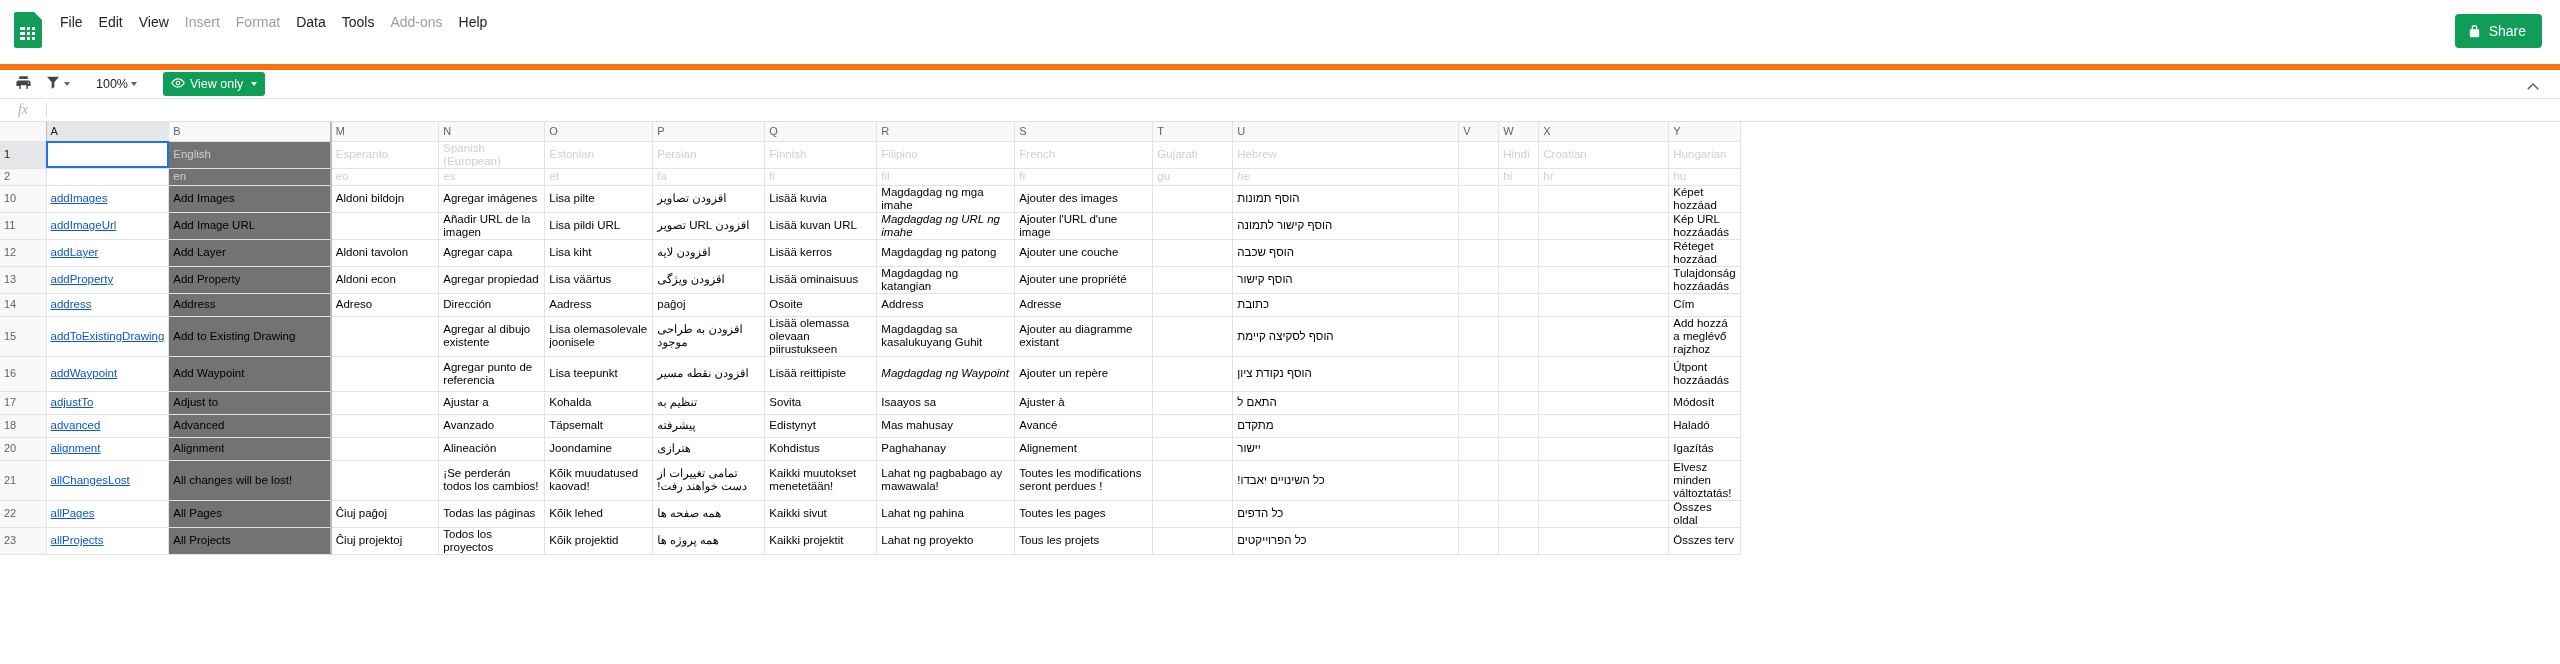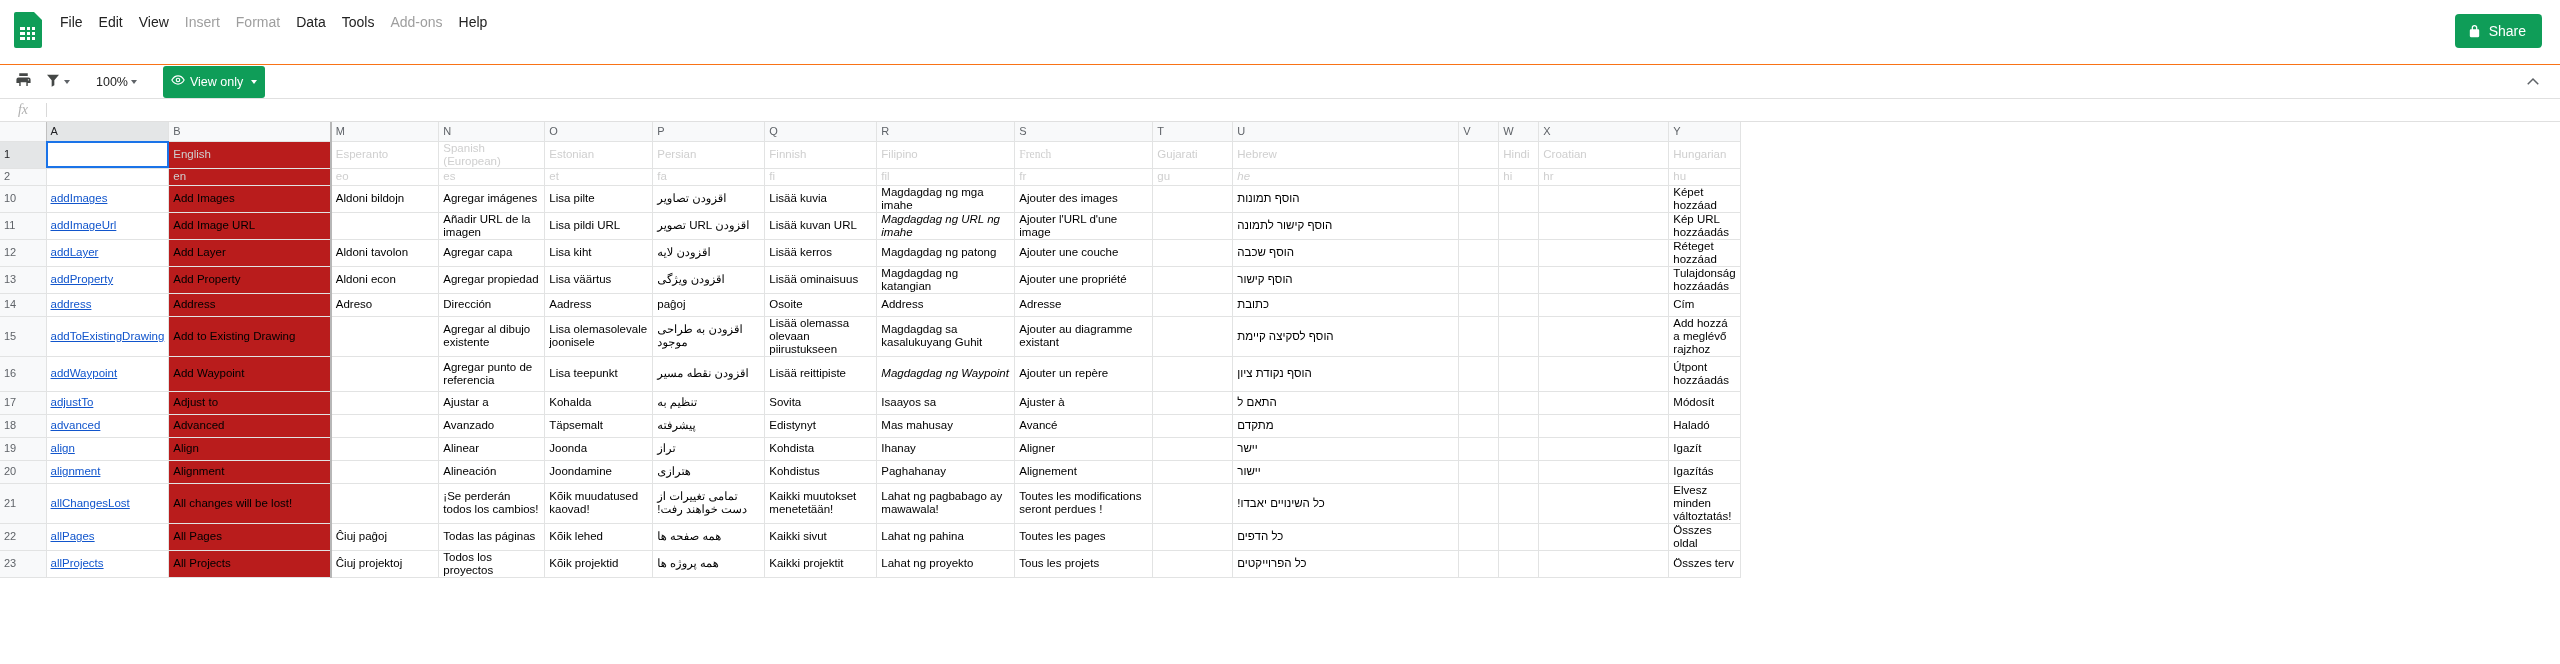--- a/index.html
+++ b/index.html
@@ -93,21 +93,21 @@
     padding: 0 16px 0 12px;
     font-size: 14px;
     gap: 7px;
     cursor: pointer;
   }
   .share-btn svg { display:block; }
 
   
   .toolbar {
     height: 34px;
-    border-top: 1px solid #f97316;
+    border-top: 6px solid #f97316;
     display: flex;
     align-items: center;
     padding-left: 10px;
     background: #ffffff;
     position: relative;
   }
   .tb-btn {
     height: 26px; min-width: 26px;
     display: flex; align-items: center; justify-content: center;
     border-radius: 3px;
@@ -124,21 +124,21 @@
   }
   .tb-zoom {
     font-size: 12.5px; color: #222;
     padding: 0 6px;
     display: flex; align-items: center;
     height: 24px;
     margin: 0 6px 0 12px;
     cursor: pointer;
   }
   .viewonly-btn {
-    height: 32px;
+    height: 24px;
     background: #0f9d58;
     color: #ffffff;
     border-radius: 3px;
     display: flex; align-items: center;
     padding: 0 8px;
     font-size: 12.5px;
     gap: 5px;
     margin-left: 14px;
     cursor: pointer;
   }
@@ -237,21 +237,21 @@
     color: #5f6368;
     text-align: center;
     font-size: 11px;
     border-right: 1px solid #c0c0c0;
     vertical-align: middle;
   }
   td.rowhead.sel { background: #e4e6e7; color: #202124; }
   td.hidden-split { border-left: 2px solid #b7b7b7; }
 
   td.key { color: #1155cc; text-decoration: underline; }
-  td.yellow { background: #b91c1c; }
+  td.yellow { background: #737373; }
   td.selcell {
     outline: 2px solid #1a73e8;
     outline-offset: -2px;
     background: #ffffff;
   }
   td.rtl { direction: rtl; text-align: right; }
   td.ital { font-style: italic; }
 </style>
 </head>
 <body>
@@ -369,21 +369,21 @@
         <tr style="height: 27px;">
           <td class="rowhead sel">1</td>
           <td class="selcell" style="color: rgb(207, 207, 207);"></td>
           <td class="yellow" style="color: rgb(207, 207, 207);">English</td>
           <td class="hidden-split" style="color: rgb(207, 207, 207);">Esperanto</td>
           <td style="color: rgb(207, 207, 207);">Spanish (European)</td>
           <td style="color: rgb(207, 207, 207);">Estonian</td>
           <td class="rtl" style="color: rgb(207, 207, 207);">Persian</td>
           <td style="color: rgb(207, 207, 207);">Finnish</td>
           <td style="color: rgb(207, 207, 207);">Filipino</td>
-          <td style="color: rgb(207, 207, 207); font-family: Liberation Serif, serif;">French</td>
+          <td style="color: rgb(207, 207, 207);">French</td>
           <td style="color: rgb(207, 207, 207);">Gujarati</td>
           <td class="rtl" style="color: rgb(207, 207, 207);">Hebrew</td>
           <td style="color: rgb(207, 207, 207);"></td>
           <td style="color: rgb(207, 207, 207);">Hindi</td>
           <td style="color: rgb(207, 207, 207);">Croatian</td>
           <td style="color: rgb(207, 207, 207); margin-top: 24px;">Hungarian</td>
         </tr>
         <tr style="height: 17px;">
           <td class="rowhead">2</td>
           <td style="color: rgb(207, 207, 207);"></td>
@@ -558,38 +558,20 @@
           <td>Mas mahusay</td>
           <td>Avancé</td>
           <td></td>
           <td class="rtl">מתקדם</td>
           <td></td>
           <td></td>
           <td></td>
           <td>Haladó</td>
         </tr>
         <tr style="height: 23px;">
-          <td class="rowhead">19</td>
-          <td class="key">align</td>
-          <td class="yellow">Align</td>
-          <td class="hidden-split"></td>
-          <td>Alinear</td>
-          <td>Joonda</td>
-          <td class="rtl">تراز</td>
-          <td>Kohdista</td>
-          <td>Ihanay</td>
-          <td>Aligner</td>
-          <td></td>
-          <td class="rtl">יישר</td>
-          <td></td>
-          <td></td>
-          <td></td>
-          <td>Igazít</td>
-        </tr>
-        <tr style="height: 23px;">
           <td class="rowhead">20</td>
           <td class="key">alignment</td>
           <td class="yellow">Alignment</td>
           <td class="hidden-split"></td>
           <td>Alineación</td>
           <td>Joondamine</td>
           <td class="rtl">هترازی</td>
           <td>Kohdistus</td>
           <td>Paghahanay</td>
           <td>Alignement</td>

